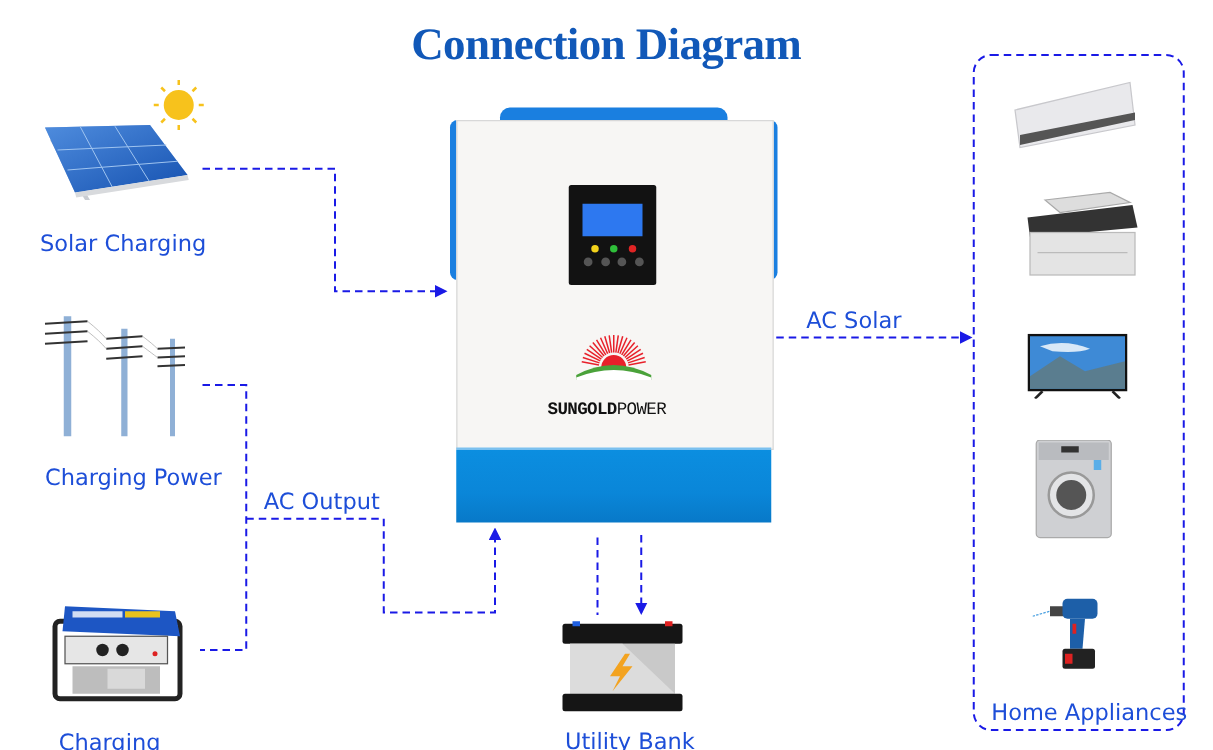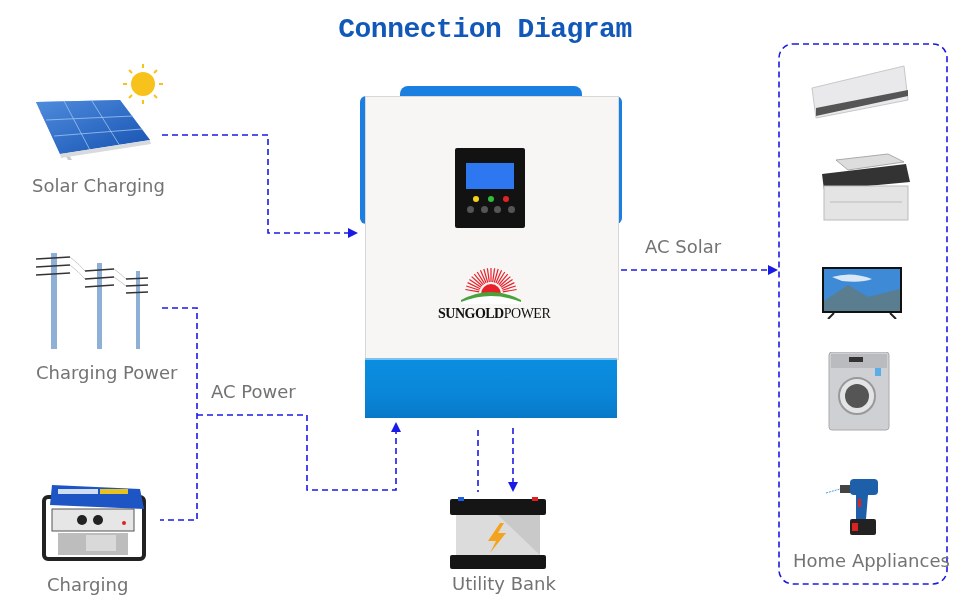--- a/index.html
+++ b/index.html
@@ -1,21 +1,21 @@
 <!DOCTYPE html>
 <html><head>
 <meta charset="utf-8">
 <style>
   html, body { margin:0; padding:0; background:#ffffff; }
   body { width:970px; height:600px; position:relative; overflow:hidden;
          font-family:"Liberation Sans", "DejaVu Sans", sans-serif; }
   .abs { position:absolute; }
-  .title { left:0; width:970px; top:14px; text-align:center; font-size:28px;
-           font-weight:bold; color:#1158b8; font-family:Liberation Mono, monospace; letter-spacing:-0.5px; }
-  .label { font-size:18px; color:#737373; font-family:"DejaVu Sans", sans-serif; white-space:nowrap; }
+  .title { left:0; width:970px; top:14px; text-align:center; font-size:36px;
+           font-weight:bold; color:#1158b8; font-family:Liberation Serif, serif; letter-spacing:-0.5px; }
+  .label { font-size:18px; color:#1d4ed8; font-family:"DejaVu Sans", sans-serif; white-space:nowrap;margin-top:10px; }
   svg.lines { position:absolute; left:0; top:0; }
 </style>
 </head>
 <body>
 
 <div class="abs title">Connection Diagram</div>
 
 <svg class="lines" width="970" height="600">
   <defs>
     <marker id="arr" markerWidth="10" markerHeight="10" refX="8" refY="5" orient="auto" markerUnits="userSpaceOnUse">
@@ -105,21 +105,21 @@
     <rect x="16" y="34" width="82" height="22" fill="#e6e6e6" stroke="#555" stroke-width="1"></rect>
     <circle cx="46" cy="45" r="5" fill="#222"></circle>
       <circle cx="62" cy="45" r="5" fill="#222"></circle>
     <circle cx="88" cy="48" r="2" fill="#d22"></circle>
     <rect x="22" y="58" width="70" height="22" fill="#bdbdbd"></rect>
     <rect x="50" y="60" width="30" height="16" fill="#d9d9d9"></rect>
   </svg>
 </div>
 <div class="abs label" style="left:47px;top:574px;">Charging</div>
 
-<div class="abs label" style="left:211px;top:381px;">AC Power</div>
+<div class="abs label" style="left:211px;top:381px;">AC Output</div>
 <div class="abs label" style="left:645px;top:236px;">AC Solar</div>
 
 <div class="abs" style="left:360px;top:86px;width:262px;height:332px;">
   <div class="abs" style="left:40px;top:0;width:182px;height:16px;background:#1a7fe0;border-radius:8px 8px 0 0;"></div>
   <div class="abs" style="left:0;top:10px;width:262px;height:128px;background:#1a7fe0;border-radius:6px;"></div>
   <div class="abs" style="left:5px;top:10px;width:252px;height:262px;background:#f7f6f4;border:1px solid #d8d8d8;"></div>
   <div class="abs" style="left:95px;top:62px;width:70px;height:80px;background:#121212;border-radius:2px;">
     <div class="abs" style="left:11px;top:15px;width:48px;height:26px;background:#2d78f0;"></div>
     <div class="abs" id="leds" style="left:18px;top:48px;width:40px;height:6px;">
         <span style="position: absolute; top: 0px; left: 0px; width: 6px; height: 6px; border-radius: 50%; background: rgb(242, 210, 27);"></span>
@@ -154,21 +154,21 @@
         <line x1="44.91773790572873" y1="21.970432723693705" x2="55.32176546241225" y2="12.602604234669688"></line>
         <line x1="45.948450870660494" y1="23.289685158351034" x2="57.55497688643108" y2="15.46098450976057"></line>
         <line x1="46.785528555590005" y1="24.739546238531076" x2="59.36864520377834" y2="18.602350183484"></line>
         <line x1="47.412678195541844" y1="26.291796067500627" x2="60.727469423673995" y2="21.96555814625136"></line>
         <line x1="47.817693036146494" y1="27.916221867996825" x2="61.605001578317406" y2="25.485147380659786"></line>
       </g>
     <circle cx="36" cy="30" r="10" fill="#e8202a"></circle>
     <path d="M6,36 Q36,20 66,36 L66,40 L6,40 z" fill="#4aa23a"></path>
     <path d="M6,38 Q36,26 66,38 L66,40 L6,40 z" fill="#fff"></path>
   </svg>
-  <div class="abs" style="left:78px;top:220px;font-size:14px;letter-spacing:-0.5px;font-family:Liberation Serif, serif;">
+  <div class="abs" style="left:78px;top:234px;font-size:14px;letter-spacing:-0.5px;font-family:Liberation Mono, monospace;">
     <span style="font-weight:bold;color:#111;">SUNGOLD</span><span style="color:#111;">POWER</span>
   </div>
   <div class="abs" style="left:5px;top:272px;width:252px;height:58px;background:linear-gradient(#0b8ee0,#0a86d8 60%,#0879c8);border-top:2px solid #7cc1ef;"></div>
 </div>
 
 <div class="abs" style="left:448px;top:495px;width:100px;height:76px;">
   <svg width="100" height="76">
     <rect x="2" y="4" width="96" height="16" rx="2" fill="#151515"></rect>
     <rect x="10" y="2" width="6" height="4" fill="#1f5fe0"></rect>
     <rect x="84" y="2" width="6" height="4" fill="#e02020"></rect>

